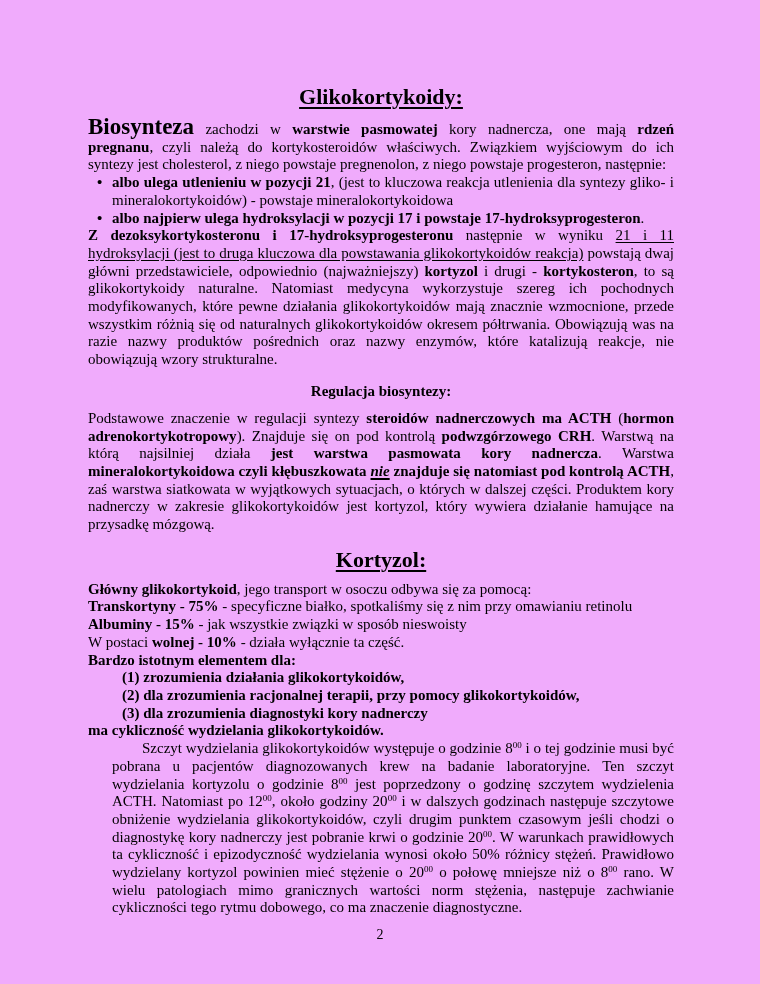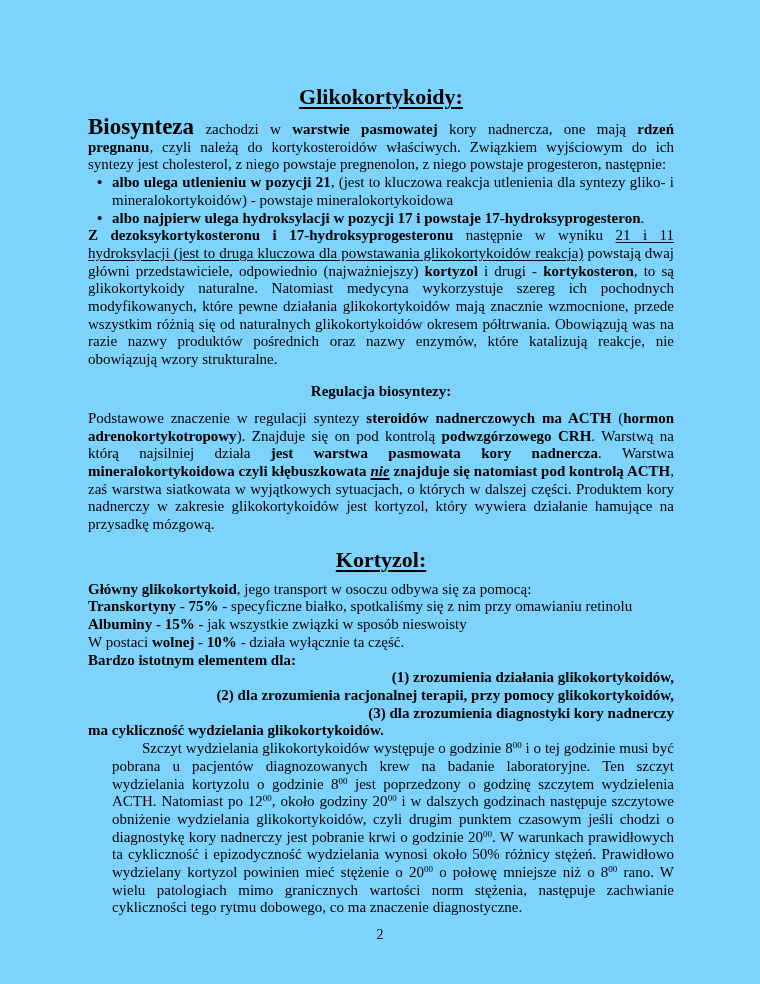--- a/index.html
+++ b/index.html
@@ -4,21 +4,21 @@
 <style>
   html, body {
     margin: 0;
     padding: 0;
     background: #ffffff;
   }
   .page {
     position: relative;
     width: 760px;
     height: 984px;
-    background: #7dd3fc;
+    background: #f0abfc;
     box-sizing: border-box;
     padding: 84px 86px 0 88px;
     font-family: "Liberation Serif", "DejaVu Serif", serif;
     font-size: 15px;
     line-height: 17.7px;
     color: #000000;
     overflow: hidden;
   }
   .content { width: 100%; }
 
@@ -61,21 +61,21 @@
   .block.bullet::before {
     content: "\2022";
     position: absolute;
     left: 9px;
     top: 0;
     font-weight: bold;
   }
 
   .block.numbered {
     padding-left: 34px;
-    text-align: right;
+    text-align: left;
   }
 
   .seg.b { font-weight: bold; }
   .seg.u {
     text-decoration: underline;
     text-underline-offset: 2px;
   }
   .seg.b.u { text-decoration-thickness: 1.5px; font-style: italic; }
   .seg.sup {
     font-size: 9px;

